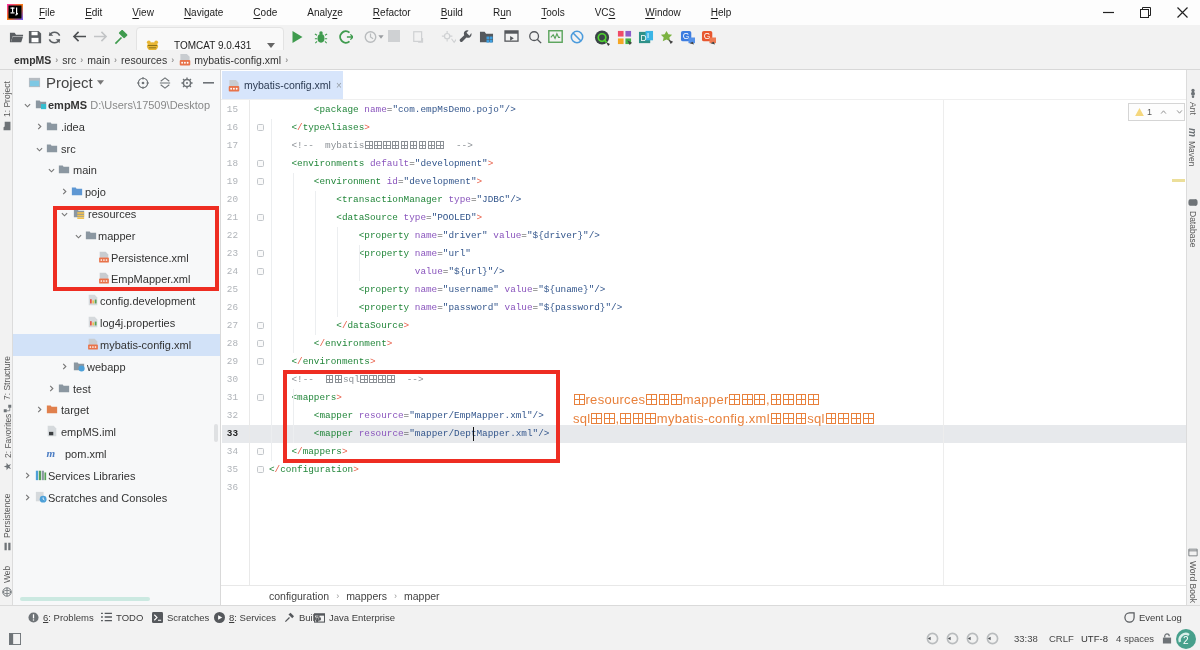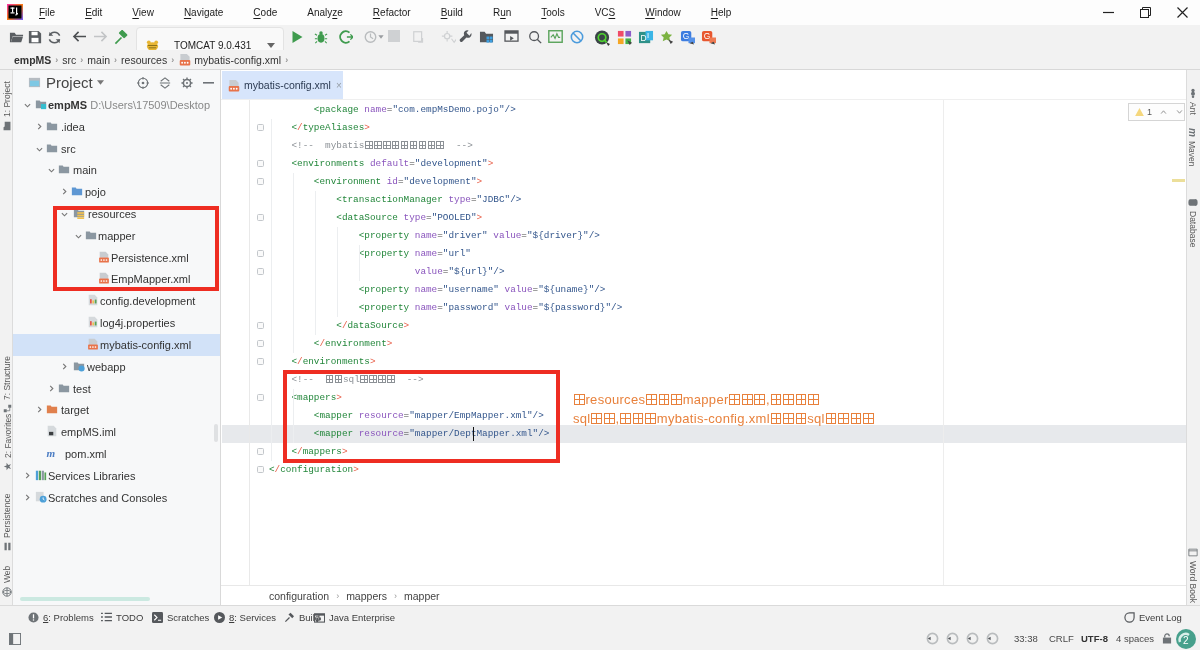--- a/index.html
+++ b/index.html
@@ -557,20 +557,42 @@
         <rect x="0.8" y="7.5" width="11.4" height="6" rx="1" fill="#e8734a"></rect>
         <circle cx="3.4" cy="10.5" r="1" fill="#fff"></circle>
         <circle cx="6.4" cy="10.5" r="1" fill="#fff"></circle>
         <circle cx="9.4" cy="10.5" r="1" fill="#fff"></circle>
       </svg>
     <span style="margin-left:4px">mybatis-config.xml</span>
     <span style="margin-left:5px;color:#98a0a8;font-size:10px">×</span>
   </div>
   <div id="tabline"></div>
   <div id="band"></div>
+  <pre class="mono" id="lnums">15
+16
+17
+18
+19
+20
+21
+22
+23
+24
+25
+26
+27
+28
+29
+30
+31
+32
+<b style="color:#222">33</b>
+34
+35
+36</pre>
   <div id="gutline"></div>
   <div id="folds">
       <div style="position:absolute;left:36px;top:54px;width:7px;height:7px;border:1px solid #c3c7cb;border-radius:1.5px;background:#fafafa"></div>
       <div style="position:absolute;left:36px;top:90px;width:7px;height:7px;border:1px solid #c3c7cb;border-radius:1.5px;background:#fafafa"></div>
       <div style="position:absolute;left:36px;top:108px;width:7px;height:7px;border:1px solid #c3c7cb;border-radius:1.5px;background:#fafafa"></div>
       <div style="position:absolute;left:36px;top:144px;width:7px;height:7px;border:1px solid #c3c7cb;border-radius:1.5px;background:#fafafa"></div>
       <div style="position:absolute;left:36px;top:180px;width:7px;height:7px;border:1px solid #c3c7cb;border-radius:1.5px;background:#fafafa"></div>
       <div style="position:absolute;left:36px;top:198px;width:7px;height:7px;border:1px solid #c3c7cb;border-radius:1.5px;background:#fafafa"></div>
       <div style="position:absolute;left:36px;top:252px;width:7px;height:7px;border:1px solid #c3c7cb;border-radius:1.5px;background:#fafafa"></div>
       <div style="position:absolute;left:36px;top:270px;width:7px;height:7px;border:1px solid #c3c7cb;border-radius:1.5px;background:#fafafa"></div>
@@ -741,21 +763,21 @@
       </svg>
     </div>
   <div class="sitem" style="left:986px">
       <svg width="13" height="13" viewBox="0 0 14 14">
         <circle cx="7" cy="7" r="5.5" fill="none" stroke="#b9bcbe" stroke-width="1.8"></circle>
         <path d="M2 7 l3 -2 v4 Z" fill="#55585c"></path>
       </svg>
     </div>
   <div class="sitem" style="left:1014px">33:38</div>
   <div class="sitem" style="left:1049px">CRLF</div>
-  <div class="sitem" style="left:1081px;font-weight:bold;color:#333">UTF-8</div>
+  <div class="sitem" style="left:1081px;font-weight:normal;color:#333">UTF-8</div>
   <div class="sitem" style="left:1116px">4 spaces</div>
   <div class="sitem" style="left:1162px">
       <svg width="10" height="11" viewBox="0 0 11 12">
         <rect x="1" y="5" width="9" height="6.5" fill="#6e7377"></rect>
         <path d="M3 5 V3.5 a2.5 2.5 0 0 1 5 0" fill="none" stroke="#6e7377" stroke-width="1.4"></path>
       </svg>
     </div>
   <div class="sitem" style="left:1176px">
       <svg width="20" height="20" viewBox="0 0 20 20">
         <circle cx="10" cy="10" r="10" fill="#47a08c"></circle>

